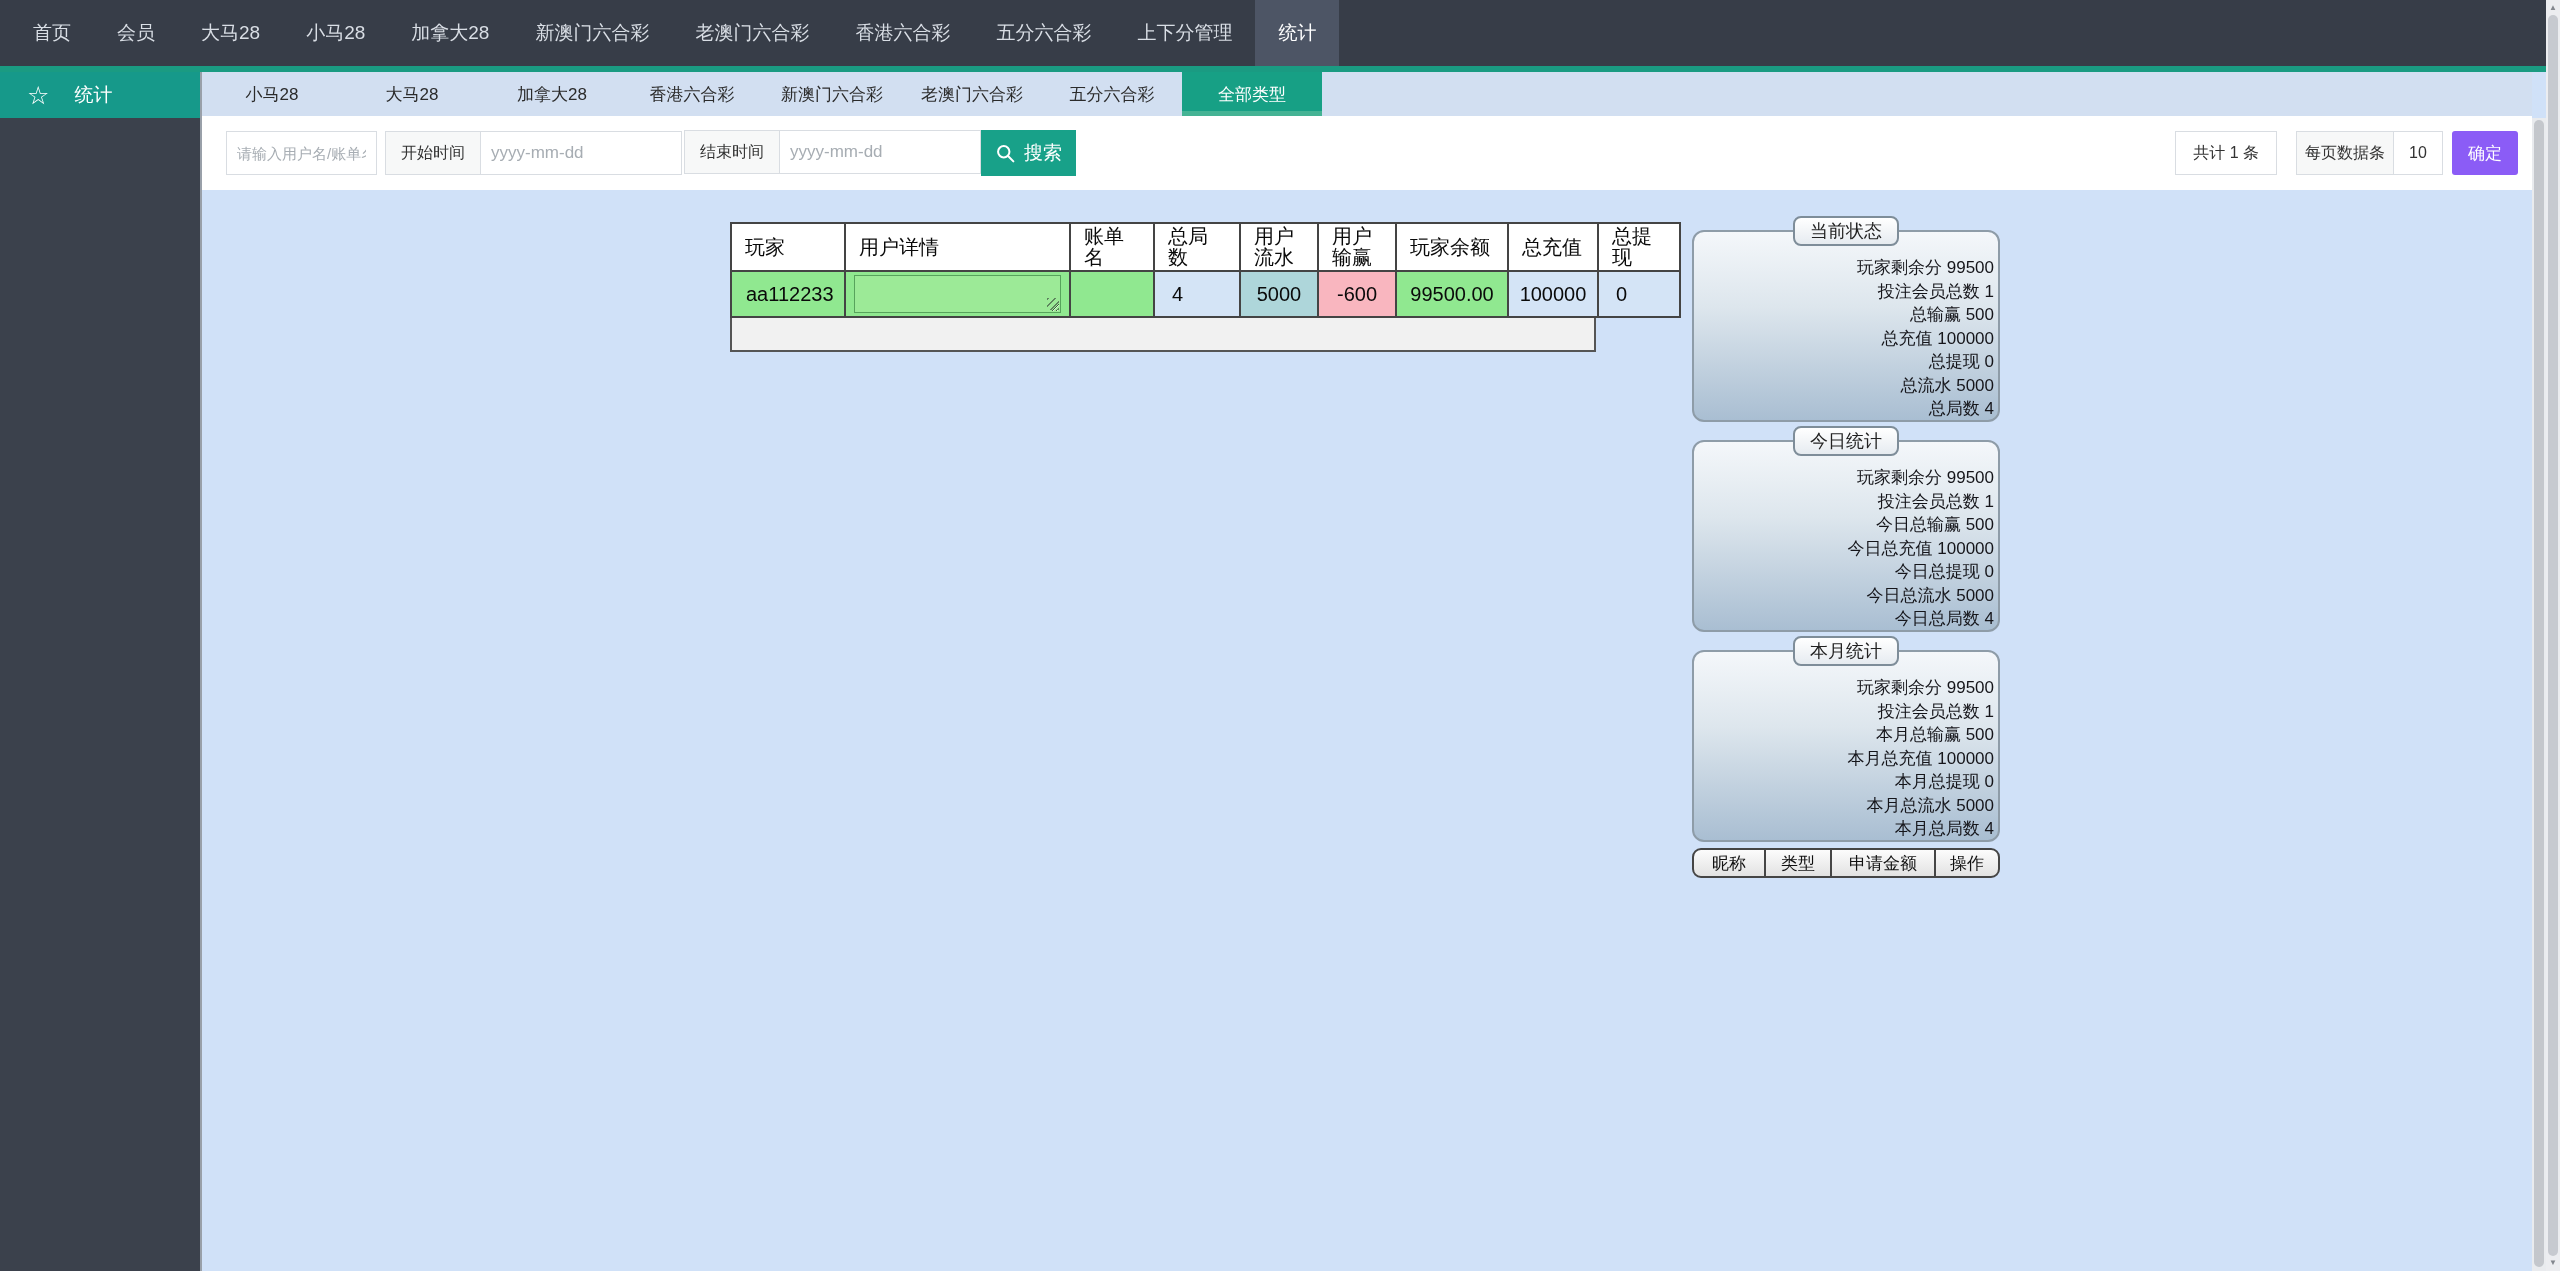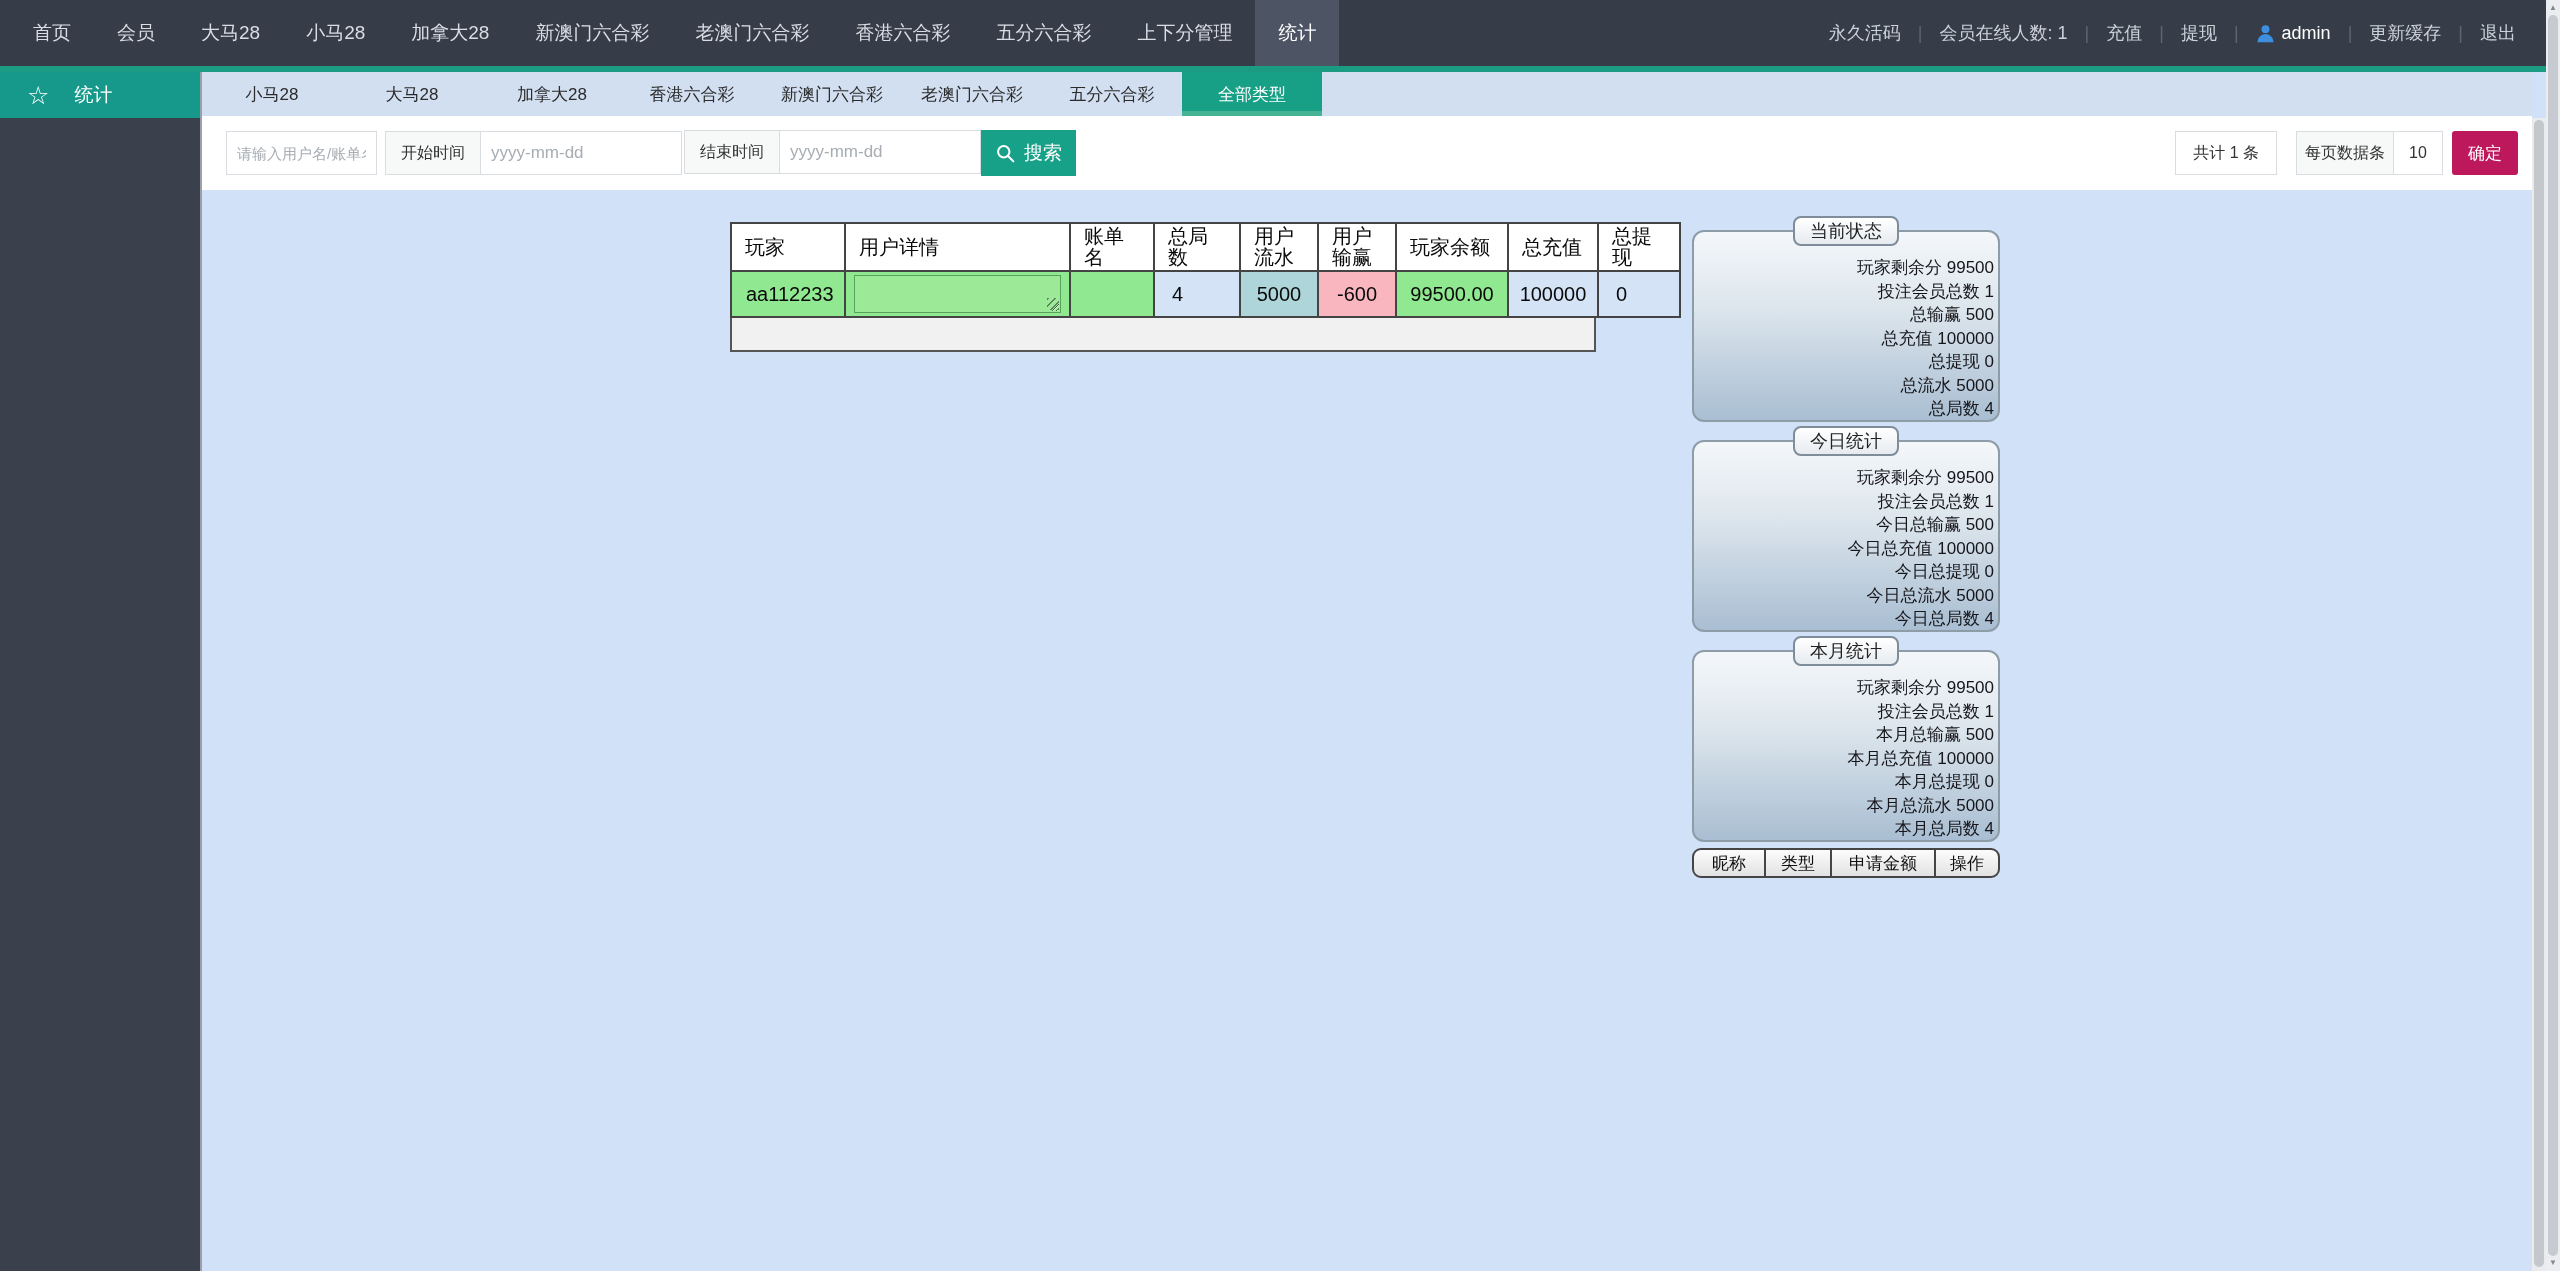--- a/index.html
+++ b/index.html
@@ -39,21 +39,21 @@
   .group{display:flex;margin-left:8px;}
   .addon{height:44px;box-sizing:border-box;border:1px solid #d9dde2;background:#f7f8f8;display:flex;align-items:center;justify-content:center;font-size:16px;color:#333;white-space:nowrap;}
   .addon-date{width:96px;}
   .date-input{width:201px;border-left:none;font-size:17px;}
   .search-btn{height:46px;width:95px;background:#18a189;color:#fff;border:none;font-size:19px;display:flex;align-items:center;justify-content:center;gap:8px;cursor:pointer;font-family:inherit;}
   .band-right{margin-left:auto;display:flex;align-items:center;}
   .total-box{height:44px;box-sizing:border-box;border:1px solid #d9dde2;display:flex;align-items:center;justify-content:center;padding:4px 17px;font-size:16px;color:#333;white-space:nowrap;}
   .perpage-group{display:flex;margin-left:19px;align-items:center;}
   .addon-pp{width:98px;}
   .perpage-input{width:49px;border-left:none;text-align:center;font-size:16px;color:#333;}
-  .confirm-btn{margin-left:9px;width:66px;height:44px;background:#be185d;color:#fff;border:none;font-size:17px;border-radius:3px;cursor:pointer;font-family:inherit;}
+  .confirm-btn{margin-left:9px;width:66px;height:44px;background:#8b5cf6;color:#fff;border:none;font-size:17px;border-radius:3px;cursor:pointer;font-family:inherit;}
   
   .stats-table{position:absolute;left:730px;top:222px;border-collapse:collapse;table-layout:fixed;z-index:2;}
   .stats-table col.w1{width:114px}.stats-table col.w2{width:225px}.stats-table col.w3{width:84px}
   .stats-table col.w4{width:86px}.stats-table col.w5{width:78px}.stats-table col.w6{width:78px}
   .stats-table col.w7{width:112px}.stats-table col.w8{width:90px}.stats-table col.w9{width:82px}
   .stats-table th,.stats-table td{border:2px solid #444;box-sizing:border-box;}
   .stats-table th{background:#fff;font-weight:normal;font-size:20px;line-height:21px;padding:2px 13px;text-align:left;word-break:break-all;color:#0a0a0a;height:44px;vertical-align:middle;}
   .stats-table td{height:46px;font-size:20px;color:#0a0a0a;vertical-align:middle;}
   .c-green{background:#90e890;}
   .c-blue{background:#d4e4f6;}
@@ -97,41 +97,20 @@
     <a class="nav-item">会员</a>
     <a class="nav-item">大马28</a>
     <a class="nav-item">小马28</a>
     <a class="nav-item">加拿大28</a>
     <a class="nav-item">新澳门六合彩</a>
     <a class="nav-item">老澳门六合彩</a>
     <a class="nav-item">香港六合彩</a>
     <a class="nav-item">五分六合彩</a>
     <a class="nav-item">上下分管理</a>
     <a class="nav-item active">统计</a>
-  </div>
-  <div class="nav-right">
-    <a>永久活码</a>
-    <span class="sep"></span>
-    <span>会员在线人数: 1</span>
-    <span class="sep"></span>
-    <a>充值</a>
-    <span class="sep"></span>
-    <a>提现</a>
-    <span class="sep"></span>
-    <a class="admin-link">
-      <svg width="19" height="19" viewBox="0 0 24 24">
-        <circle cx="12" cy="6.5" r="5" fill="#3e8fe0"></circle>
-        <path d="M2 23c0-6 4.5-10.5 10-10.5S22 17 22 23z" fill="#3e8fe0"></path>
-      </svg>
-      <span>admin</span>
-    </a>
-    <span class="sep"></span>
-    <a>更新缓存</a>
-    <span class="sep"></span>
-    <a>退出</a>
   </div>
 </div>
 <div class="accent-bar"></div>
 
 <div class="sidebar">
   <div class="side-item">
     <span class="star"></span>
     <span>统计</span>
   </div>
 </div>

